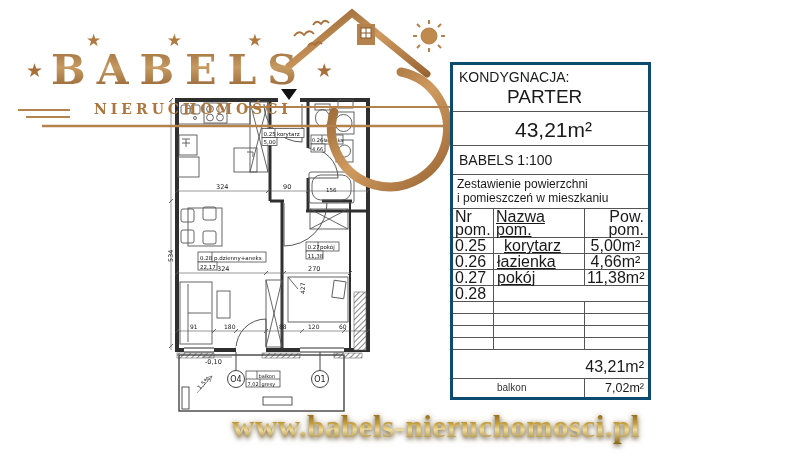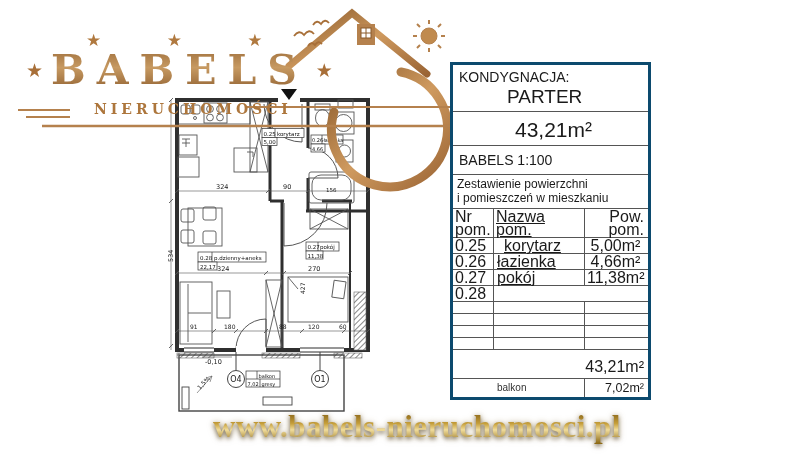--- a/index.html
+++ b/index.html
@@ -32,21 +32,21 @@
   .c-area{width:63px;text-align:center;padding-right:4px;}
   .name-indent{padding-left:10px;}
   .t-empty{height:11px;}
   .t-total{display:flex;justify-content:flex-end;align-items:flex-end;height:26px;
     font-size:16px;padding:0 4px 2px 0;border-bottom:1px solid #555;}
   .t-balc{display:flex;height:18px;border-bottom:none;}
   .t-balc .c-balcname{width:132px;border-right:1px solid #555;font-size:10px;color:#333;
     padding:3px 0 0 44px;box-sizing:border-box;}
   .t-balc .c-balcarea{width:63px;text-align:right;font-size:12.5px;padding:2px 4px 0 0;box-sizing:border-box;}
   
-  .watermark{position:absolute;left:192px;top:409px;width:450px;z-index:50;text-align:center;
+  .watermark{position:absolute;left:211px;top:409px;width:450px;z-index:50;text-align:center;
     font-family:"Liberation Serif","DejaVu Serif",serif;font-weight:bold;font-size:31px;letter-spacing:0.5px;
     background:linear-gradient(180deg,#7e5a12 5%,#c59e3a 40%,#f0dc9b 58%,#8d6a16 95%);
     -webkit-background-clip:text;background-clip:text;color:transparent;
     filter:blur(0.3px) drop-shadow(0 2px 2px rgba(45,30,0,0.55)) drop-shadow(0 0 3px rgba(120,85,10,0.35));}
 </style>
 </head>
 <body>
 
 <div id="stage">
 

